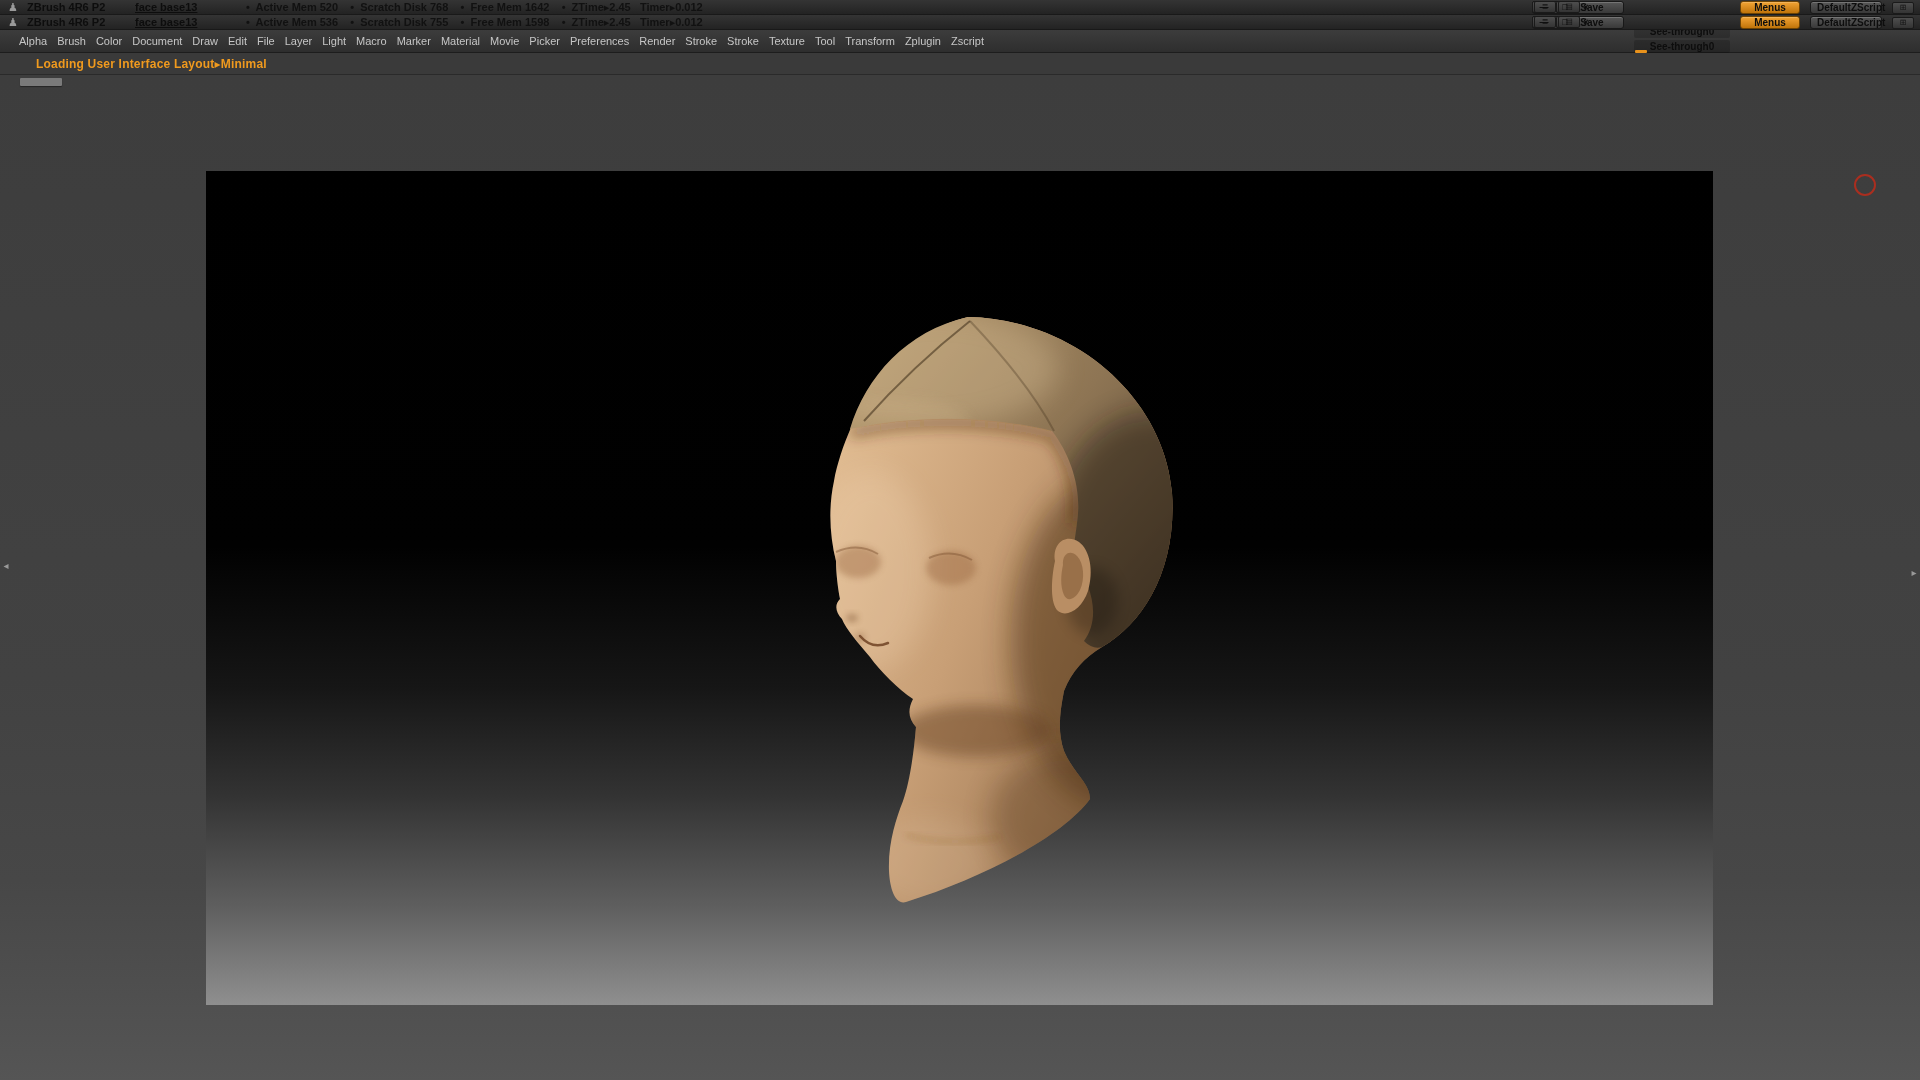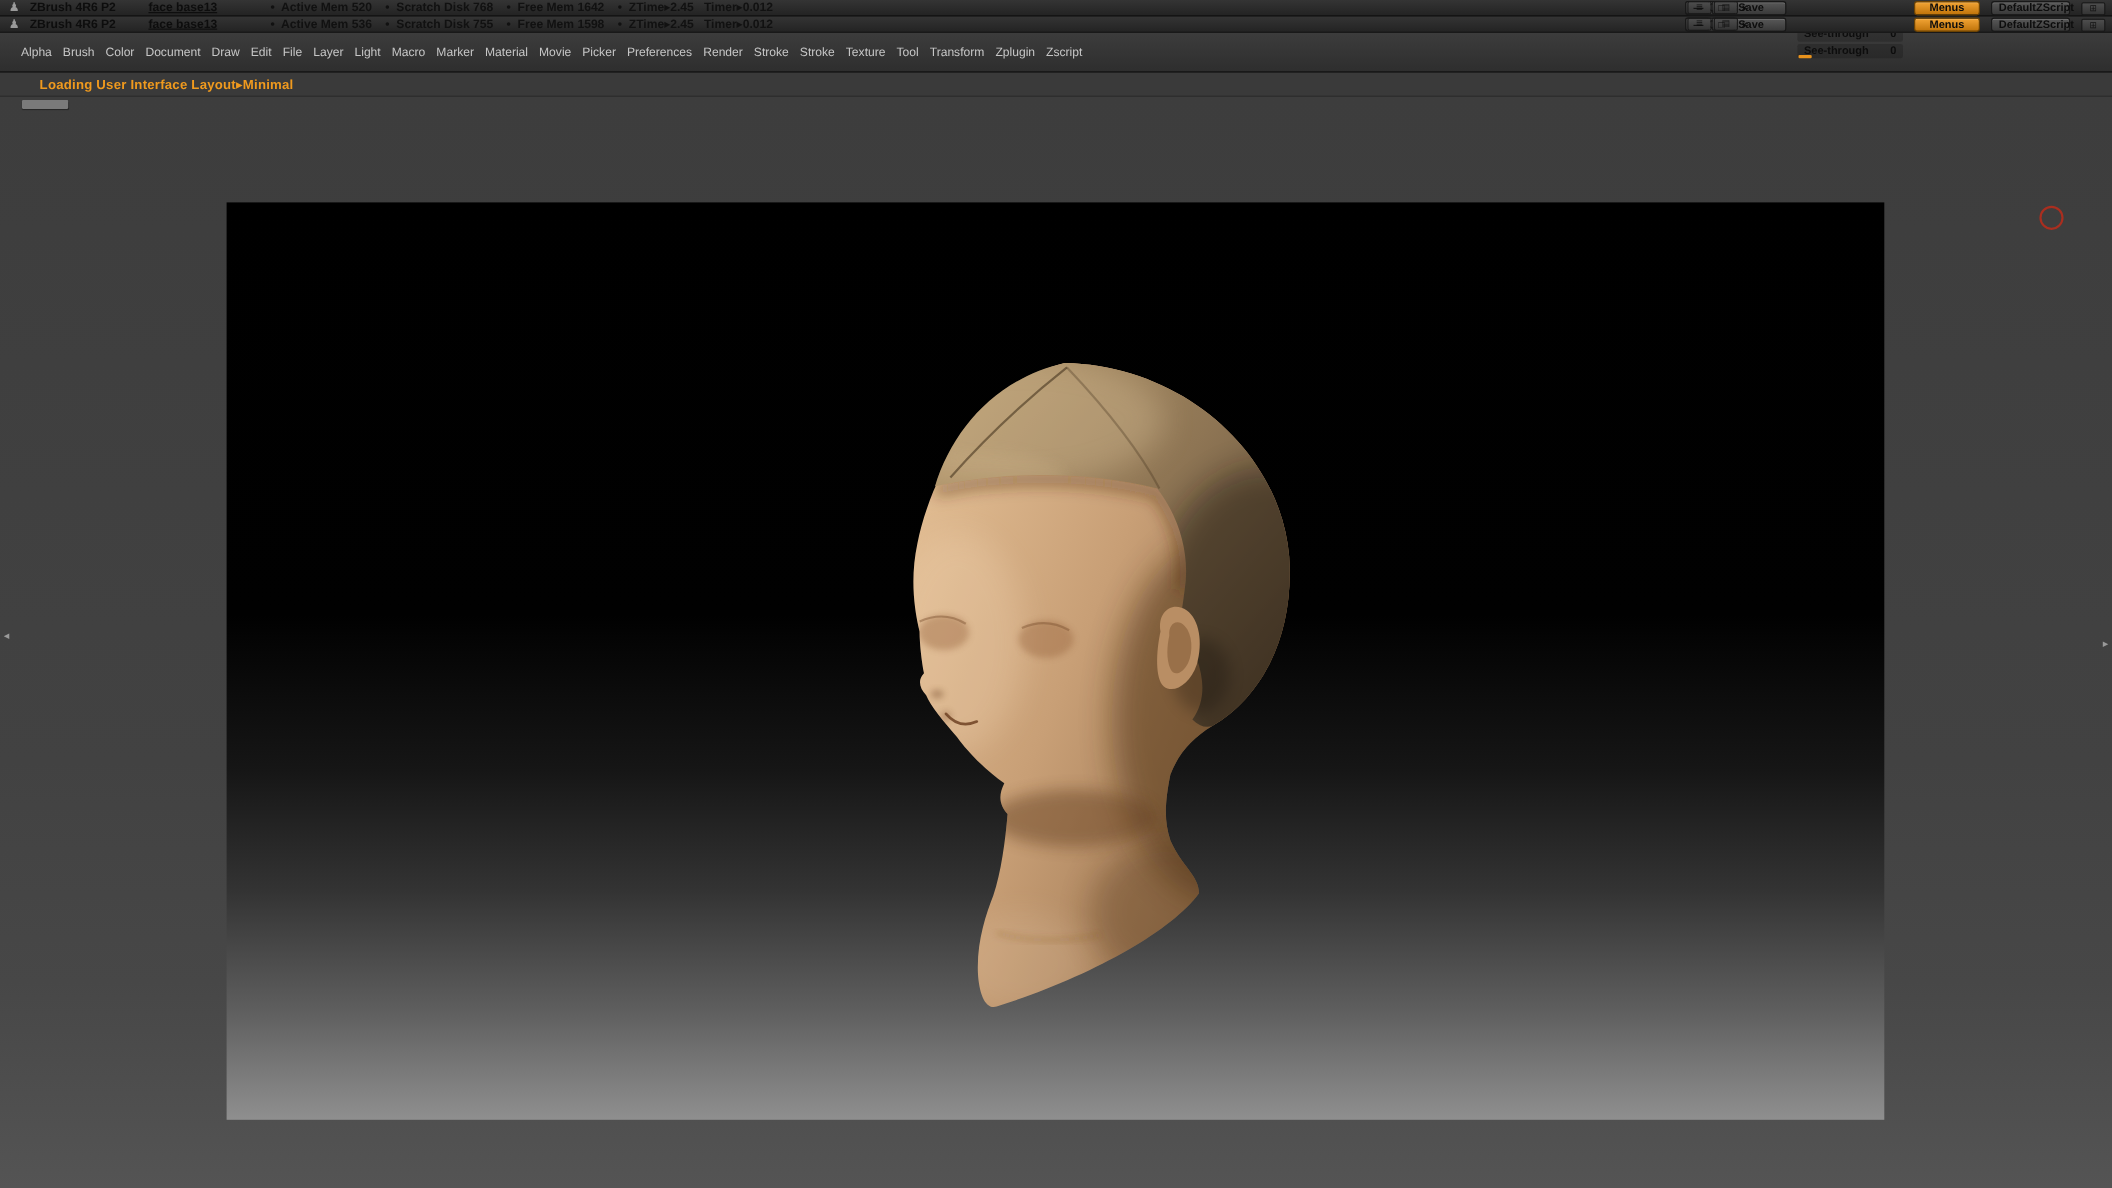--- a/index.html
+++ b/index.html
@@ -15,34 +15,34 @@
   .tb-doc{left:135px;text-decoration:underline;}
   .tb-stats{left:211px;color:#111;margin-left:35px;}
   .tb-right{position:absolute;right:6px;top:1px;height:13px;display:flex;align-items:center;gap:10px;}
   .tb-btn{height:13px;line-height:11px;font-size:10px;font-weight:bold;color:#0d0d0d;
     background:linear-gradient(#585858,#393939);border:1px solid #181818;border-radius:3px;
     box-shadow:inset 0 1px rgba(255,255,255,.18);padding:0 6px;cursor:pointer;}
   .tb-btn.quicksave{width:92px;}
   .tb-btn.zscript{width:72px;}
   .tb-btn.menus{width:60px;background:linear-gradient(#f2a435,#c0740a);border-color:#6e4403;}
   .see-through{position:relative;width:96px;height:13px;display:flex;align-items:center;
-    justify-content:space-between;padding:0 6px;box-sizing:border-box;font-size:10px;font-weight:bold;
+    justify-content:center;padding:0 6px;box-sizing:border-box;font-size:10px;font-weight:bold;
     color:#0d0d0d;background:rgba(0,0,0,.18);border-radius:2px;cursor:pointer;margin-top:48px;}
   .see-through .st-label,.see-through .st-value{position:static;line-height:13px;}
   .st-notch{position:absolute;left:1px;bottom:0;width:12px;height:3px;background:#e8921c;border-radius:1px;}
   .mini-group{display:flex;gap:2px;}
   .mini-group.gap{margin-left:2px;}
   .mini-btn{width:22px;height:12px;padding:0;background:linear-gradient(#4e4e4e,#343434);
     border:1px solid #1a1a1a;border-radius:2px;color:#121212;font-size:8px;line-height:10px;cursor:pointer;}
   .win-group{display:flex;gap:5px;margin-left:4px;}
   .win-btn{width:16px;height:13px;padding:0;background:transparent;border:none;color:#0c0c0c;
     font-size:9px;font-weight:bold;line-height:13px;cursor:pointer;}
 
   
-  .menubar{height:36px;background:linear-gradient(#3c3c3c,#2e2e2e);border-bottom:1px solid #1d1d1d;
+  .menubar{height:23px;background:linear-gradient(#3c3c3c,#2e2e2e);border-bottom:1px solid #1d1d1d;
     display:flex;align-items:center;padding-left:14px;box-sizing:border-box;}
   .menu-item{color:#c6c6c6;font-size:11px;padding:0 5px;line-height:22px;cursor:pointer;white-space:nowrap;}
 
   
   .statusrow{height:22px;background:#3a3a3a;border-bottom:1px solid #2a2a2a;display:flex;align-items:center;
     padding-left:36px;box-sizing:border-box;}
   .loading{color:#f09a1e;font-size:12px;font-weight:bold;letter-spacing:.2px;}
 
   
   .workspace{position:relative;height:1006px;

